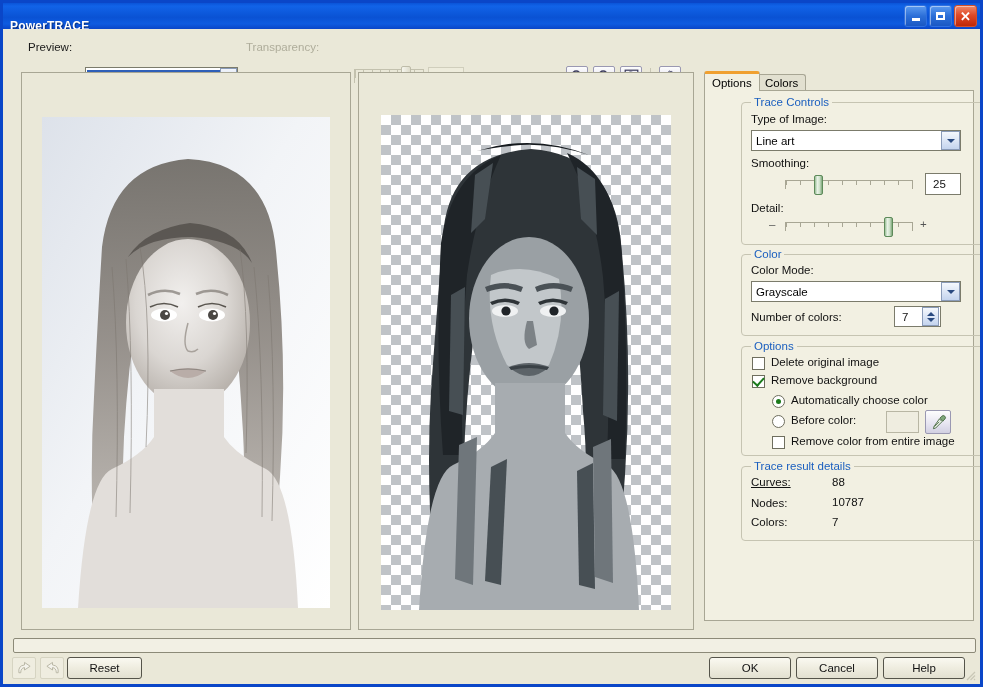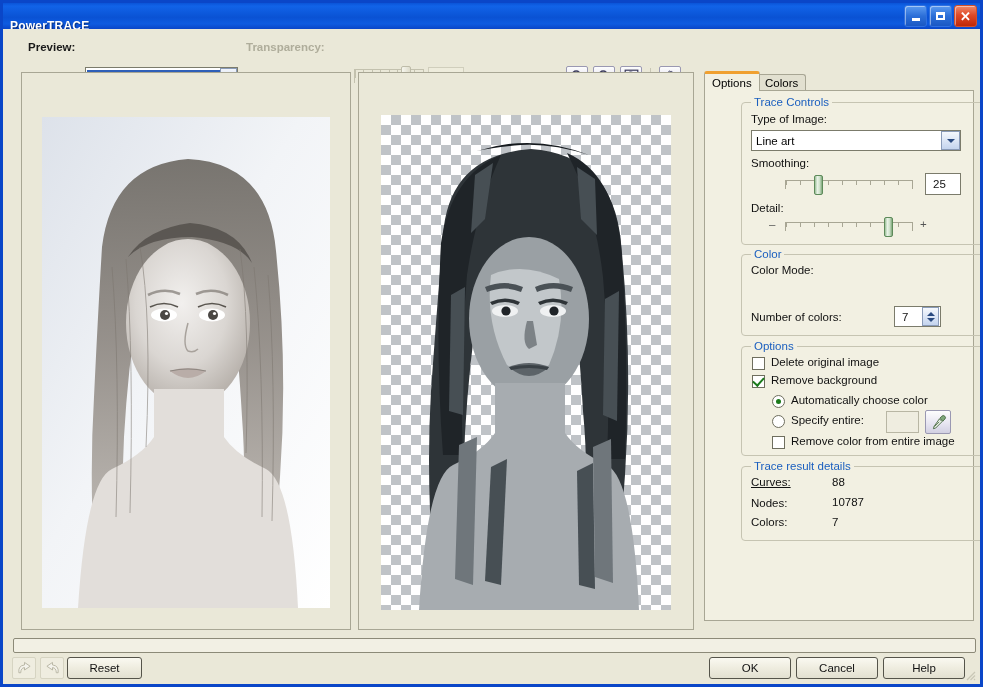--- a/index.html
+++ b/index.html
@@ -28,21 +28,21 @@
     background:linear-gradient(to bottom,#5C9BF0 0%,#2C6FD8 50%,#1A58C4 100%);
     box-shadow:inset 1px 1px 0 rgba(255,255,255,.45);
   }
   .tb-btn.close{background:linear-gradient(to bottom,#F08A6A 0%,#E04A28 45%,#C02808 100%);border-color:#D4502C;}
   .glyph-min{width:8px;height:3px;background:#fff;margin-top:6px;}
   .glyph-max{width:9px;height:8px;border:2px solid #fff;border-top-width:3px;box-sizing:border-box;}
   .glyph-close{color:#fff;font-size:13px;font-weight:bold;line-height:1;font-family:"Liberation Sans",sans-serif;}
 
   
   .toolbar{position:absolute;left:3px;top:26px;width:974px;height:39px;background:#EAE8D8;}
-  .lbl{font-size:11.5px;color:#1a1a1a;font-weight:bold;}
+  .lbl{font-size:11.5px;color:#1a1a1a;}
   .lbl.dim{color:#AFAD9B;}
   .preview-label{position:absolute;left:22px;top:12px;}
   .combo{
     position:absolute;background:#fff;border:1px solid #7B7B6B;
     height:19px;box-sizing:border-box;display:flex;align-items:center;
   }
   .combo .val{font-size:11.5px;padding-left:3px;flex:1;white-space:nowrap;overflow:hidden;}
   .combo .arrow{
     width:17px;height:17px;margin-right:0px;
     background:linear-gradient(to bottom,#F2F5FB,#C9D6EC);
@@ -411,20 +411,24 @@
         <div class="thumb" id="detail-thumb" style="left: 99px;"></div>
       </div>
       <span class="flbl" style="left:178px;top:115px;color:#555;">+</span>
     </div>
 
     <div class="group" style="left:8px;top:163px;width:254px;height:82px;">
       <span class="group-title">Color</span>
 
       <span class="flbl" style="left:9px;top:9px;">Color Mode:</span>
 
+      <div class="field" style="left:9px;top:26px;width:210px;">
+        <span class="val">Grayscale</span>
+        <span class="arrow"></span>
+      </div>
 
       <span class="flbl" style="left:9px;top:56px;">Number of colors:</span>
       <div class="numbox" style="left:152px;top:51px;width:47px;height:21px;">7</div>
       <div class="spin" style="left:180px;top:52px;">
         <i class="up"></i>
         <i class="dn"></i>
       </div>
     </div>
 
     <div class="group" style="left:8px;top:255px;width:254px;height:110px;">
@@ -433,21 +437,21 @@
       <div class="chk" style="left:10px;top:10px;"></div>
       <span class="flbl" style="left:29px;top:9px;">Delete original image</span>
 
       <div class="chk on" style="left:10px;top:28px;"></div>
       <span class="flbl" style="left:29px;top:27px;">Remove background</span>
 
       <div class="radio on" style="left:30px;top:48px;"></div>
       <span class="flbl" style="left:49px;top:47px;">Automatically choose color</span>
 
       <div class="radio" style="left:30px;top:68px;"></div>
-      <span class="flbl" style="left:49px;top:67px;">Specify entire:</span>
+      <span class="flbl" style="left:49px;top:67px;">Before color:</span>
       <div class="swatch" style="left: 144px; top: 64px; width: 33px; height: 22px; background: rgb(239, 237, 224);"></div>
       <div class="eyebtn" style="left:183px;top:63px;">
         <svg width="17" height="17" viewBox="0 0 17 17">
           <path d="M11.8 2.2a2.1 2.1 0 0 1 3 3l-2 2-3-3z" fill="#7FA87B" stroke="#46663F" stroke-width=".9"></path>
           <path d="M9.4 4.9l2.7 2.7-6.5 6.5-2.2.6.6-2.2z" fill="#E8F0E5" stroke="#46663F" stroke-width=".9"></path>
           <line x1="4.3" y1="12.7" x2="9.2" y2="7.8" stroke="#46663F" stroke-width=".8"></line>
         </svg>
       </div>
 
       <div class="chk" style="left:30px;top:89px;"></div>

